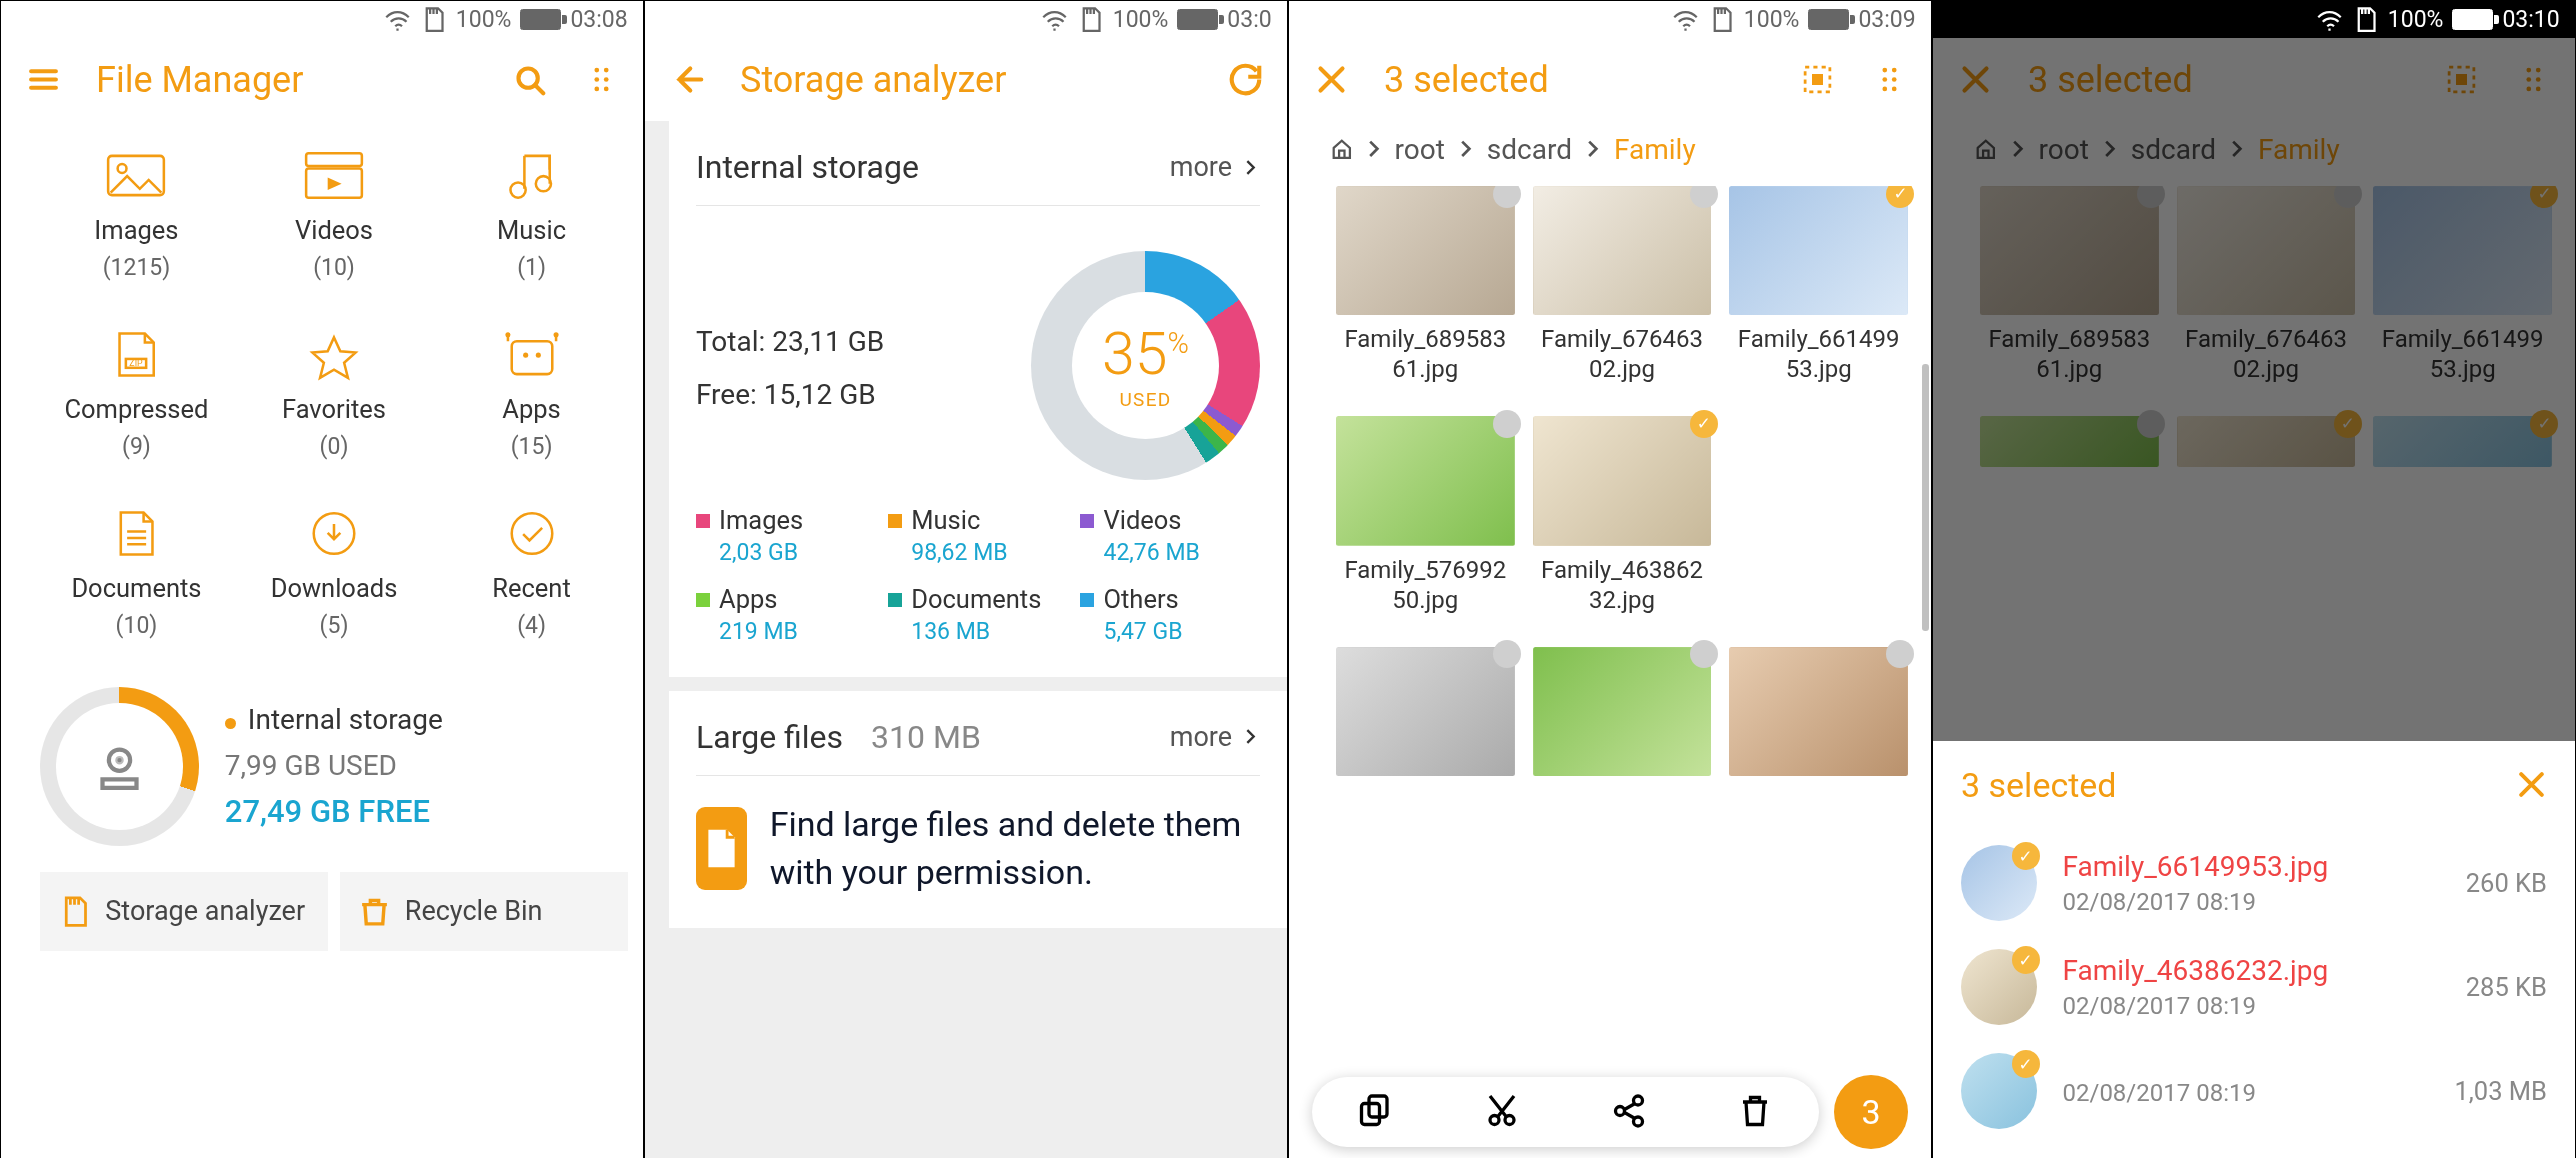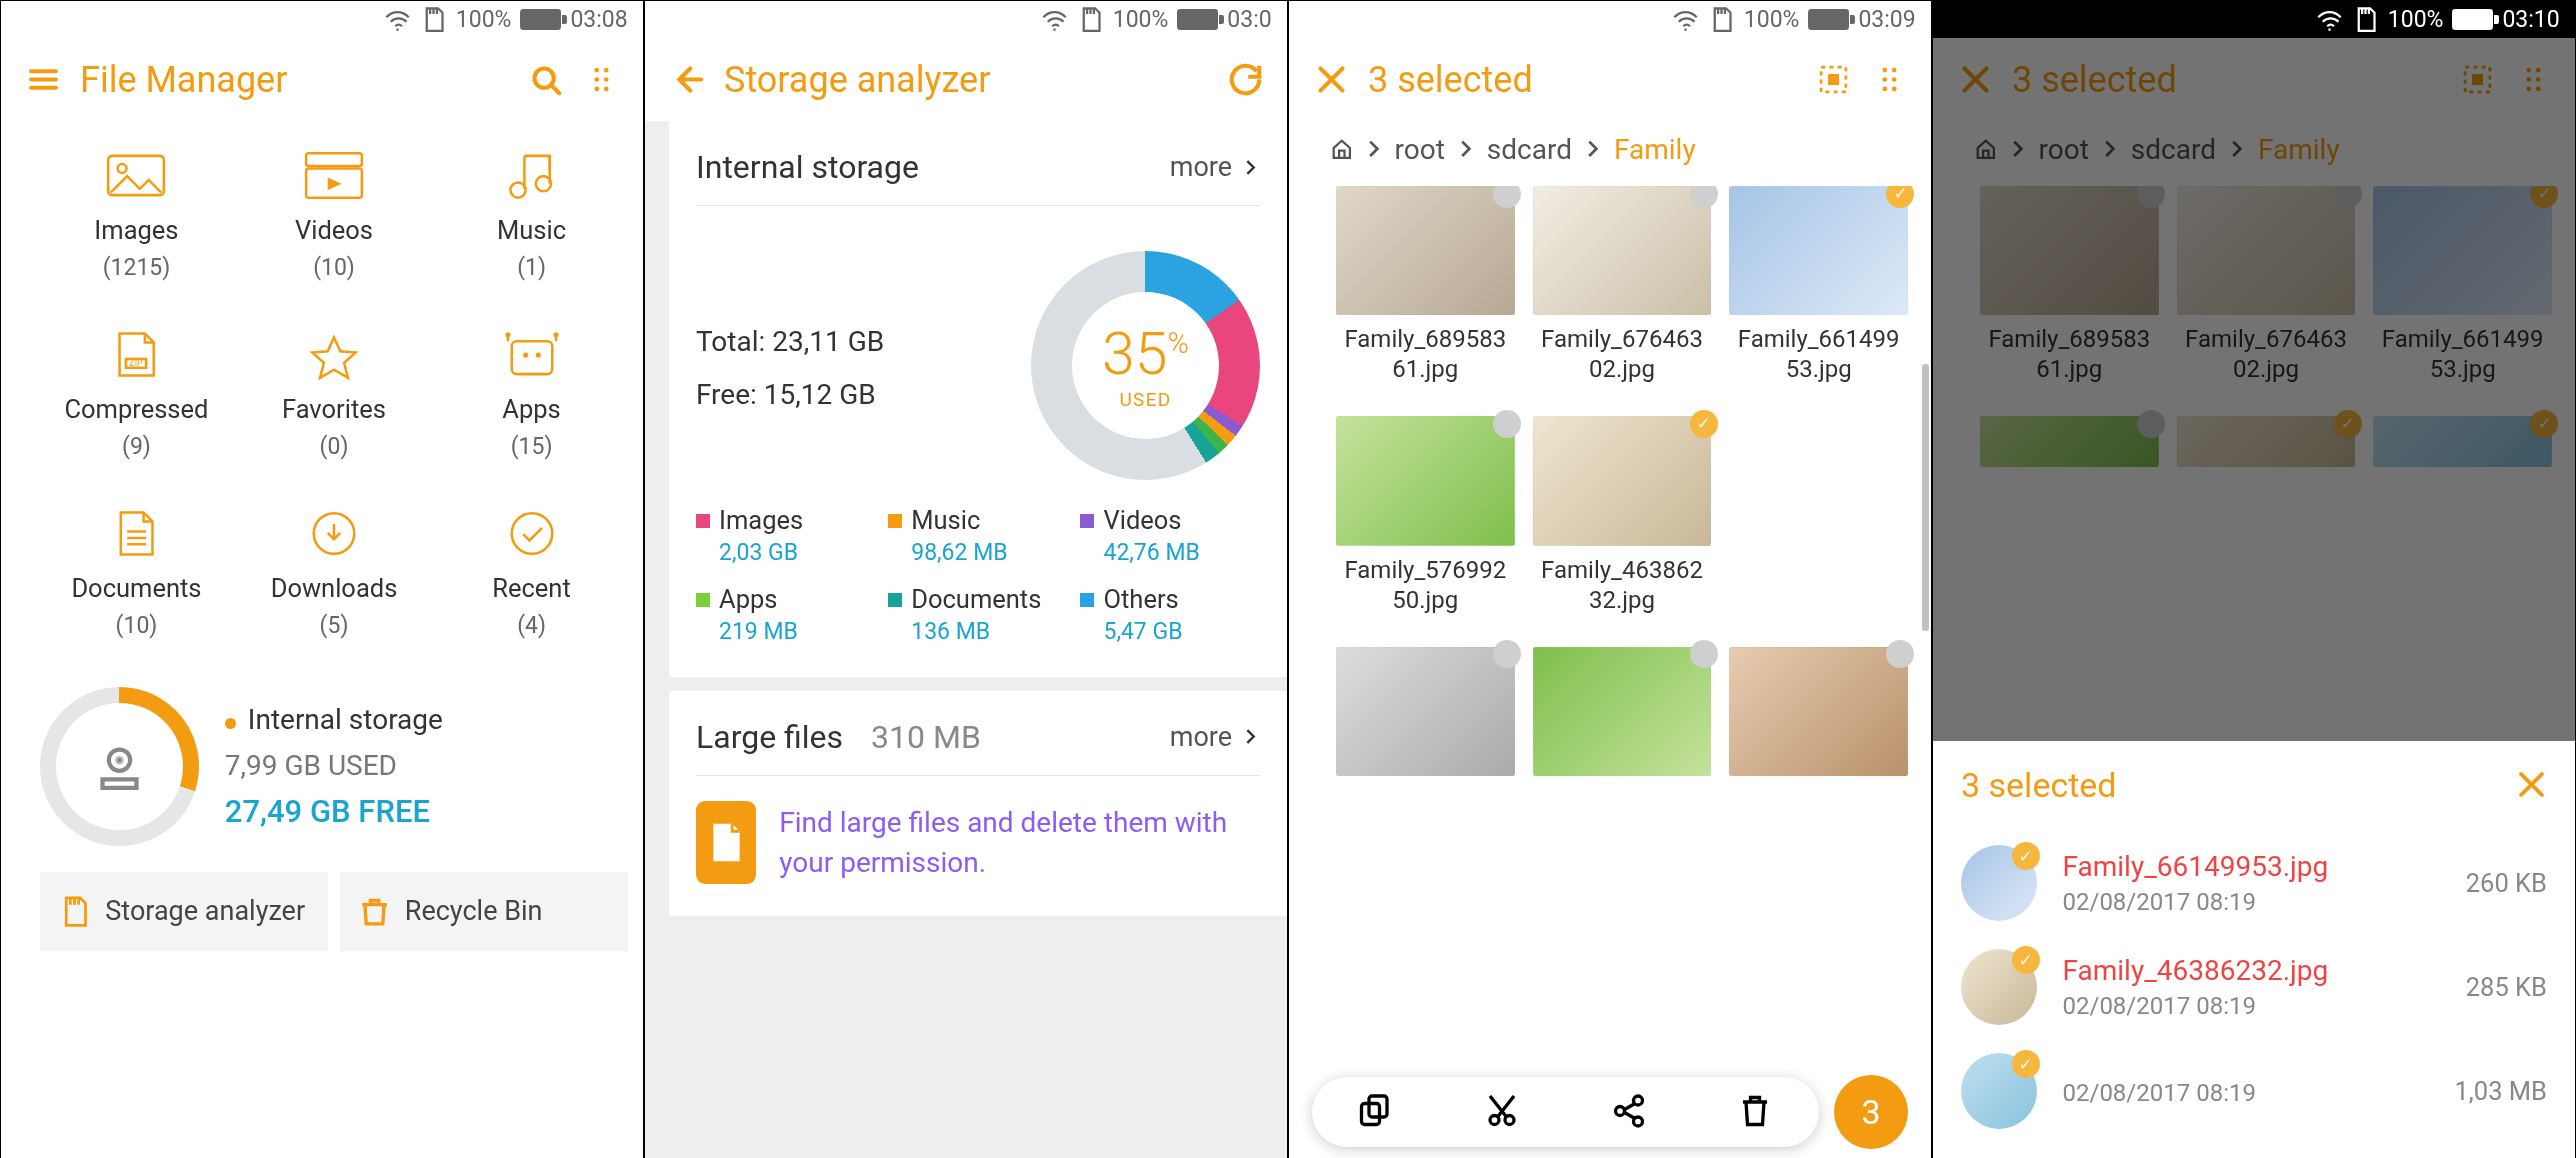--- a/index.html
+++ b/index.html
@@ -11,21 +11,21 @@
 
   
   .status { height: 37px; display: flex; align-items: center; justify-content: flex-end; gap: 9px; padding: 0 15.3px; font-size: 23px; color: #666; }
   .status.dark { background: #000; color: #fff; }
   .status svg, .status .bat { flex: 0 0 auto; }
   .bat { width: 41px; height: 21.6px; border: 1.9px solid currentColor; border-radius: 2.5px; position: relative; }
   .bat::after { content: ""; position: absolute; right: -6.4px; top: 5.1px; width: 4.5px; height: 9px; background: currentColor; border-radius: 0 1.9px 1.9px 0; }
   .bat i { display: block; height: 100%; background: currentColor; }
 
   
-  .appbar { height: 83px; display: flex; align-items: center; padding: 0 23px; gap: 18px; }
+  .appbar { height: 83px; display: flex; align-items: center; padding: 0 23px; gap: 34px; }
   .appbar .title { flex: 1 1 auto; font-size: 36px; color: #f39c12; font-weight: 400; }
   .appbar .ibtn { width: 38px; height: 38px; display: flex; align-items: center; justify-content: center; color: #f39c12; }
   .appbar .ibtn svg { width: 33px; height: 33px; }
   .appbar.sel .title { color: #f39c12; }
 
   .body { flex: 1 1 auto; overflow: hidden; background: #fff; padding-left: 24px; }
 
   
   .cat-grid { display: grid; grid-template-columns: repeat(3,1fr); padding: 25.5px 12.7px 12.7px; row-gap: 45px; }
   .cat { display: flex; flex-direction: column; align-items: center; gap: 9px; }
@@ -70,21 +70,21 @@
   .lg { display: flex; flex-direction: column; gap: 3.8px; }
   .lg .k { font-size: 25.5px; color: #333; }
   .lg .k i { display: inline-block; width: 14px; height: 14px; margin-right: 9px; vertical-align: 1.3px; }
   .lg .v { font-size: 23px; color: #1aa5d0; margin-left: 23px; }
   .legend .c-img{background:#e8467c}.c-mus{background:#f39c12}.c-vid{background:#8c5ad1}
   .c-app{background:#7bd13c}.c-doc{background:#17a398}.c-oth{background:#2aa3e0}
 
   .lf-body { display: flex; gap: 23px; align-items: center; }
   .lf-ic { width: 83px; height: 83px; border-radius: 9px; background: #f39c12; display: flex; align-items: center; justify-content: center; }
   .lf-ic svg { width: 45px; height: 53px; fill: #fff; }
-  .lf-txt { font-size: 28px; color: #8b5cf6; line-height: 1.4; }
+  .lf-txt { font-size: 34px; color: #0f172a; line-height: 1.4; }
 
   
   .crumbs { display: flex; align-items: center; gap: 10.2px; padding: 11.5px 24px 20.4px; font-size: 28px; color: #555; margin-left: 18px; }
   .crumbs .cur { color: #f39c12; }
   .crumbs svg { width: 21.6px; height: 21.6px; }
 
   .thumbs { display: grid; grid-template-columns: repeat(3,1fr); gap: 32px 18px; padding: 0 23px; }
   .th { position: relative; display: flex; flex-direction: column; align-items: center; gap: 9px; }
   .th .img { width: 100%; aspect-ratio: 1.38; border-radius: 2.5px; background-size: cover; background-position: center; }
   .th .nm { font-size: 24px; color: #333; text-align: center; line-height: 1.25; word-break: break-all; }

